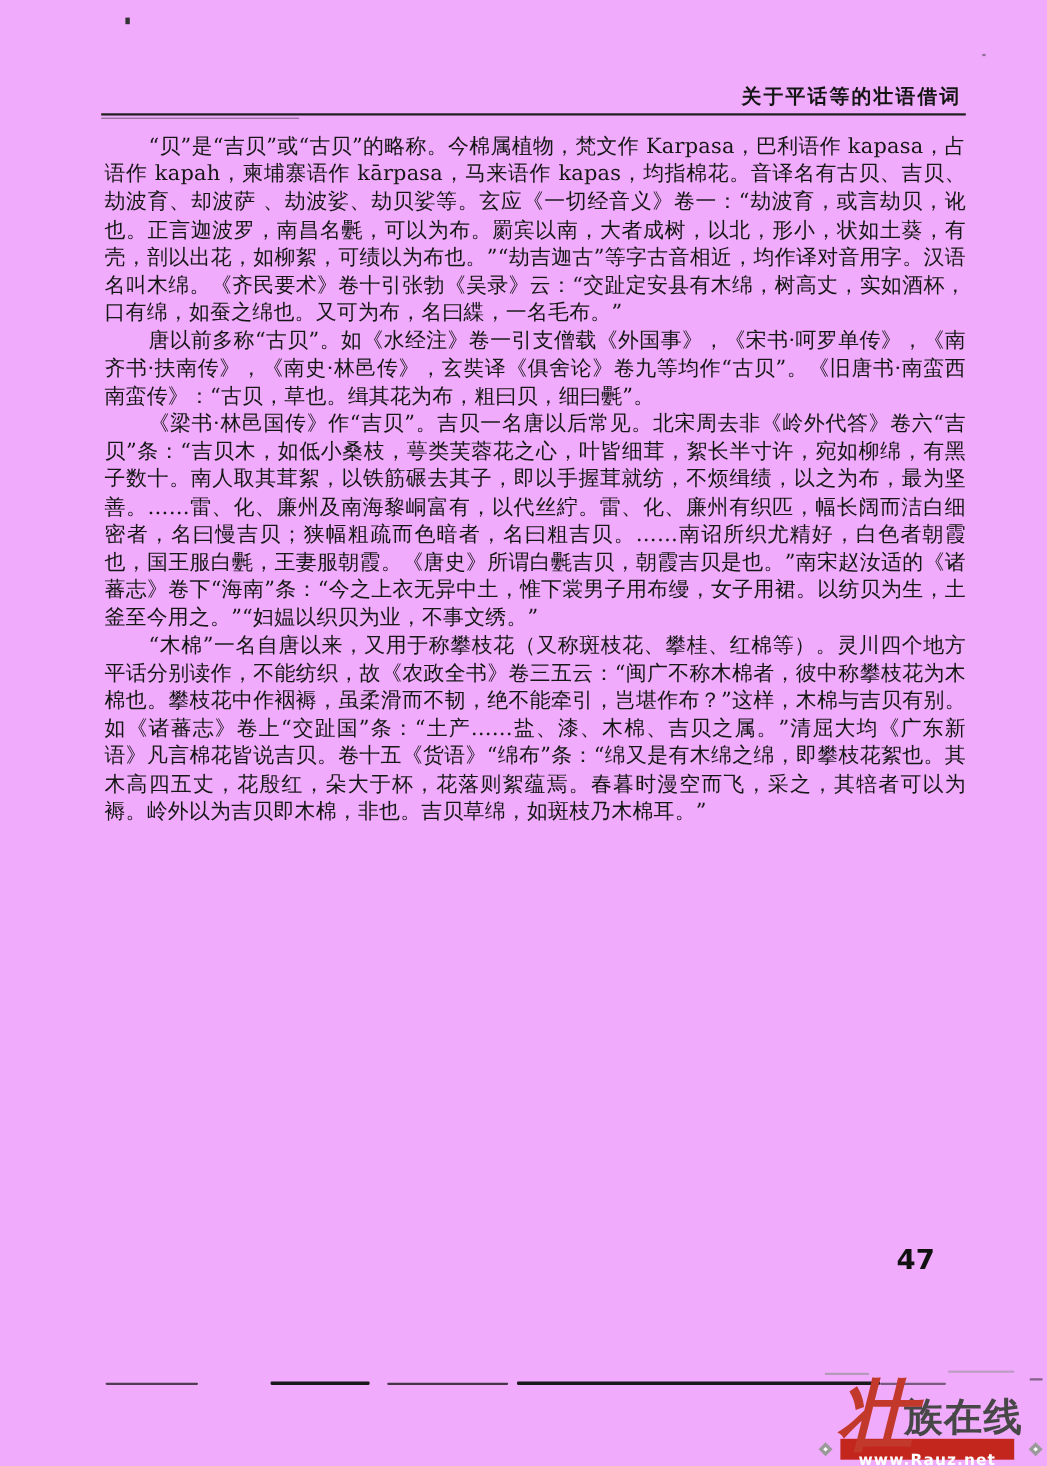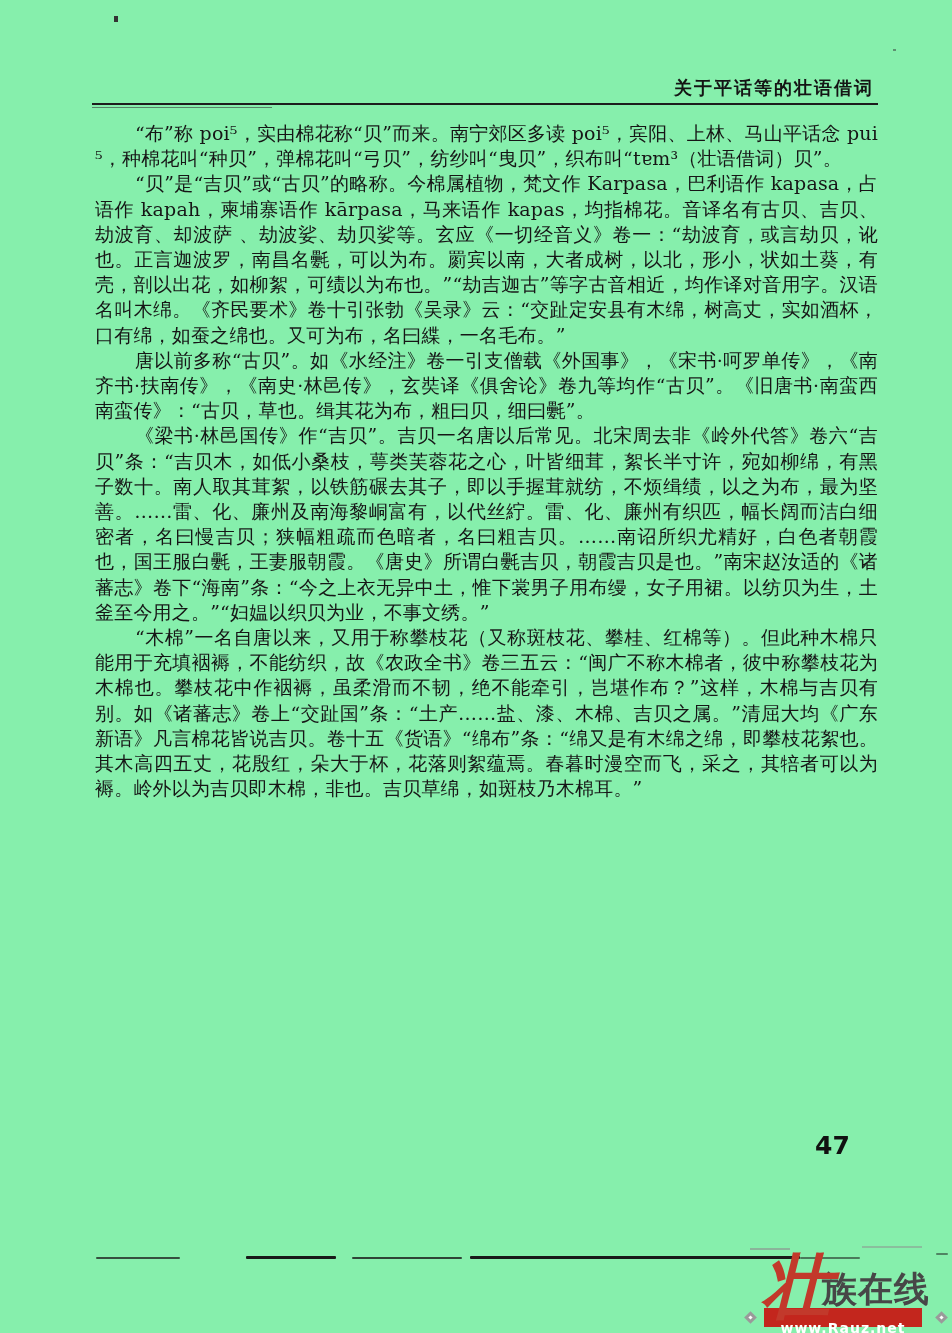--- a/index.html
+++ b/index.html
@@ -1,19 +1,19 @@
 <!DOCTYPE html>
 <html lang="zh"><head>
 <meta charset="utf-8">
 <style>
   html,body{margin:0;padding:0;background:#ffffff;}
   .page{
     position:relative;
     width:952px;height:1333px;
-    background:#86efac;
+    background:#f0abfc;
     overflow:hidden;
     font-family:"DejaVu Serif","Liberation Serif",serif;
     color:#161616;
   }
   .header-title{
     position:absolute;
     top:76px;right:78px;
     font-size:18px;
     font-weight:bold;
     letter-spacing:2px;
@@ -108,25 +108,24 @@
 </head>
 <body>
 
 <div class="page">
 
   <div class="header-title">关于平话等的壮语借词</div>
   <div class="header-rule"></div>
   <div class="header-rule2"></div>
 
   <div class="body-text">
-    <p>“布”称 poi⁵，实由棉花称“贝”而来。南宁郊区多读 poi⁵，宾阳、上林、马山平话念 pui⁵，种棉花叫“种贝”，弹棉花叫“弓贝”，纺纱叫“曳贝”，织布叫“tɐm³（壮语借词）贝”。</p>
     <p>“贝”是“吉贝”或“古贝”的略称。今棉属植物，梵文作 Karpasa，巴利语作 kapasa，占语作 kapah，柬埔寨语作 kārpasa，马来语作 kapas，均指棉花。音译名有古贝、吉贝、劫波育、却波萨 、劫波娑、劫贝娑等。玄应《一切经音义》卷一：“劫波育，或言劫贝，讹也。正言迦波罗，南昌名氎，可以为布。罽宾以南，大者成树，以北，形小，状如土葵，有壳，剖以出花，如柳絮，可绩以为布也。”“劫吉迦古”等字古音相近，均作译对音用字。汉语名叫木绵。《齐民要术》卷十引张勃《吴录》云：“交趾定安县有木绵，树高丈，实如酒杯，口有绵，如蚕之绵也。又可为布，名曰緤，一名毛布。”</p>
     <p>唐以前多称“古贝”。如《水经注》卷一引支僧载《外国事》，《宋书·呵罗单传》，《南齐书·扶南传》，《南史·林邑传》，玄奘译《俱舍论》卷九等均作“古贝”。《旧唐书·南蛮西南蛮传》：“古贝，草也。缉其花为布，粗曰贝，细曰氎”。</p>
     <p>《梁书·林邑国传》作“吉贝”。吉贝一名唐以后常见。北宋周去非《岭外代答》卷六“吉贝”条：“吉贝木，如低小桑枝，萼类芙蓉花之心，叶皆细茸，絮长半寸许，宛如柳绵，有黑子数十。南人取其茸絮，以铁筋碾去其子，即以手握茸就纺，不烦缉绩，以之为布，最为坚善。……雷、化、廉州及南海黎峒富有，以代丝紵。雷、化、廉州有织匹，幅长阔而洁白细密者，名曰慢吉贝；狭幅粗疏而色暗者，名曰粗吉贝。……南诏所织尤精好，白色者朝霞也，国王服白氎，王妻服朝霞。《唐史》所谓白氎吉贝，朝霞吉贝是也。”南宋赵汝适的《诸蕃志》卷下“海南”条：“今之上衣无异中土，惟下裳男子用布缦，女子用裙。以纺贝为生，土釜至今用之。”“妇媪以织贝为业，不事文绣。”</p>
-    <p>“木棉”一名自唐以来，又用于称攀枝花（又称斑枝花、攀桂、红棉等）。但此种木棉只能用于充填裀褥，不能纺织，故《农政全书》卷三五云：“闽广不称木棉者，彼中称攀枝花为木棉也。攀枝花中作裀褥，虽柔滑而不韧，绝不能牵引，岂堪作布？”这样，木棉与吉贝有别。如《诸蕃志》卷上“交趾国”条：“土产……盐、漆、木棉、吉贝之属。”清屈大均《广东新语》凡言棉花皆说吉贝。卷十五《货语》“绵布”条：“绵又是有木绵之绵，即攀枝花絮也。其木高四五丈，花殷红，朵大于杯，花落则絮蕴焉。春暮时漫空而飞，采之，其犃者可以为褥。岭外以为吉贝即木棉，非也。吉贝草绵，如斑枝乃木棉耳。”</p>
+    <p>“木棉”一名自唐以来，又用于称攀枝花（又称斑枝花、攀桂、红棉等）。灵川四个地方平话分别读作，不能纺织，故《农政全书》卷三五云：“闽广不称木棉者，彼中称攀枝花为木棉也。攀枝花中作裀褥，虽柔滑而不韧，绝不能牵引，岂堪作布？”这样，木棉与吉贝有别。如《诸蕃志》卷上“交趾国”条：“土产……盐、漆、木棉、吉贝之属。”清屈大均《广东新语》凡言棉花皆说吉贝。卷十五《货语》“绵布”条：“绵又是有木绵之绵，即攀枝花絮也。其木高四五丈，花殷红，朵大于杯，花落则絮蕴焉。春暮时漫空而飞，采之，其犃者可以为褥。岭外以为吉贝即木棉，非也。吉贝草绵，如斑枝乃木棉耳。”</p>
   </div>
 
   <div class="page-number">47</div>
 
   <div class="speck" style="left:114px;top:16px;width:4px;height:6px;"></div>
   <div class="speck" style="left:893px;top:49px;width:3px;height:2px;opacity:.5;"></div>
 
   <div class="artifact-line" style="left:96px;top:1257px;width:84px;height:2px;opacity:.75;"></div>
   <div class="artifact-line" style="left:246px;top:1256px;width:90px;height:3px;"></div>
   <div class="artifact-line" style="left:352px;top:1257px;width:110px;height:2px;opacity:.8;"></div>

